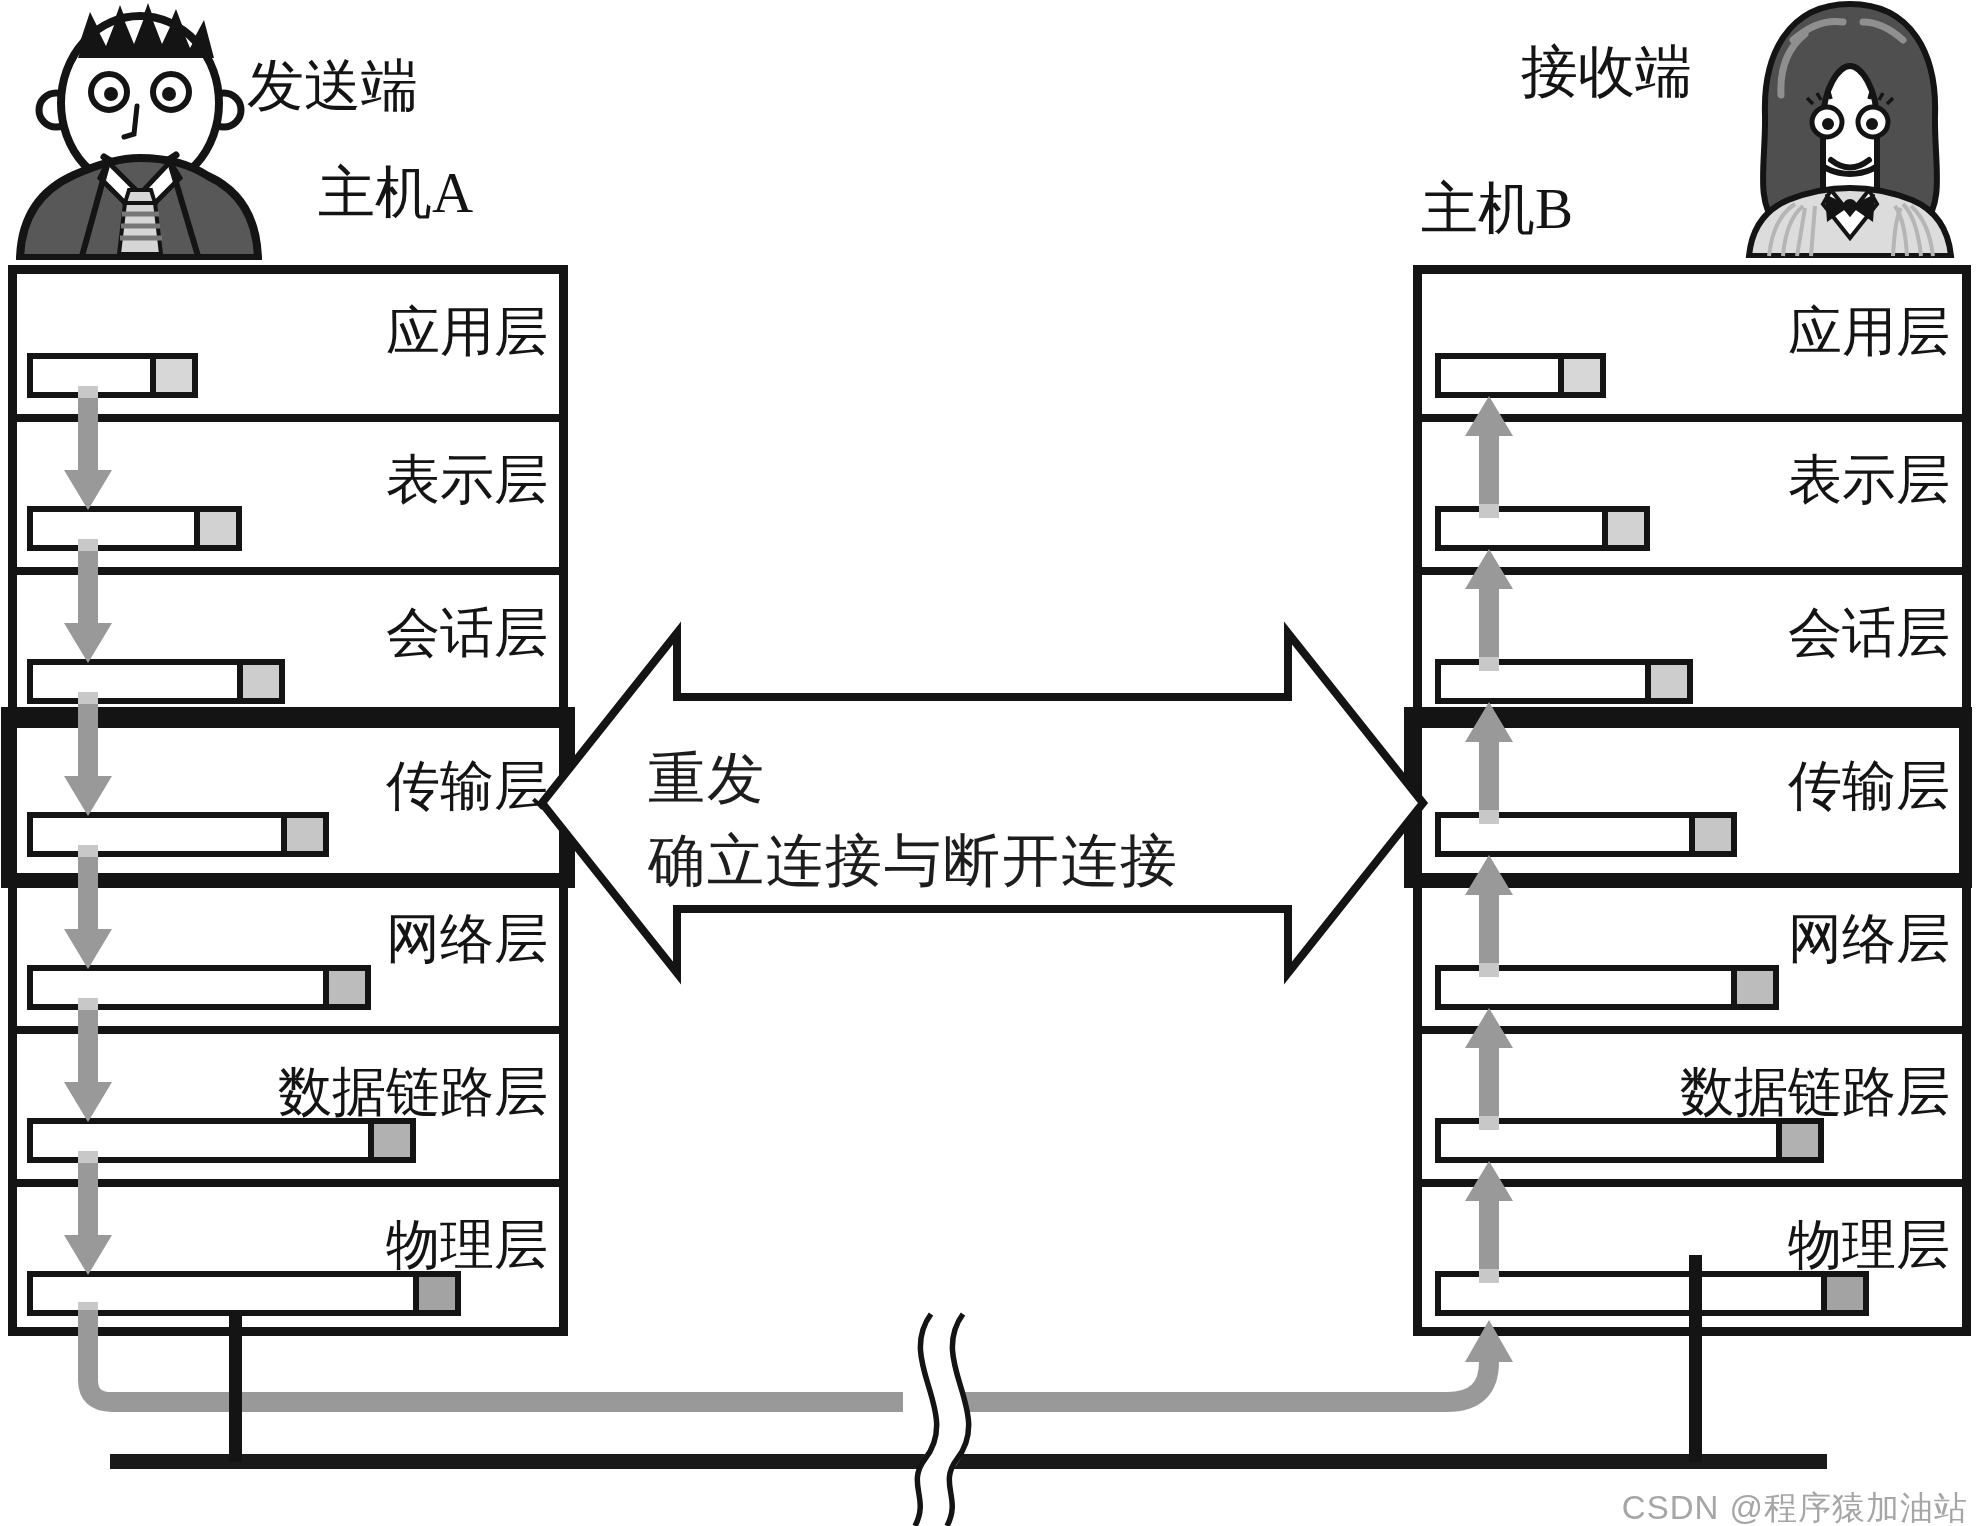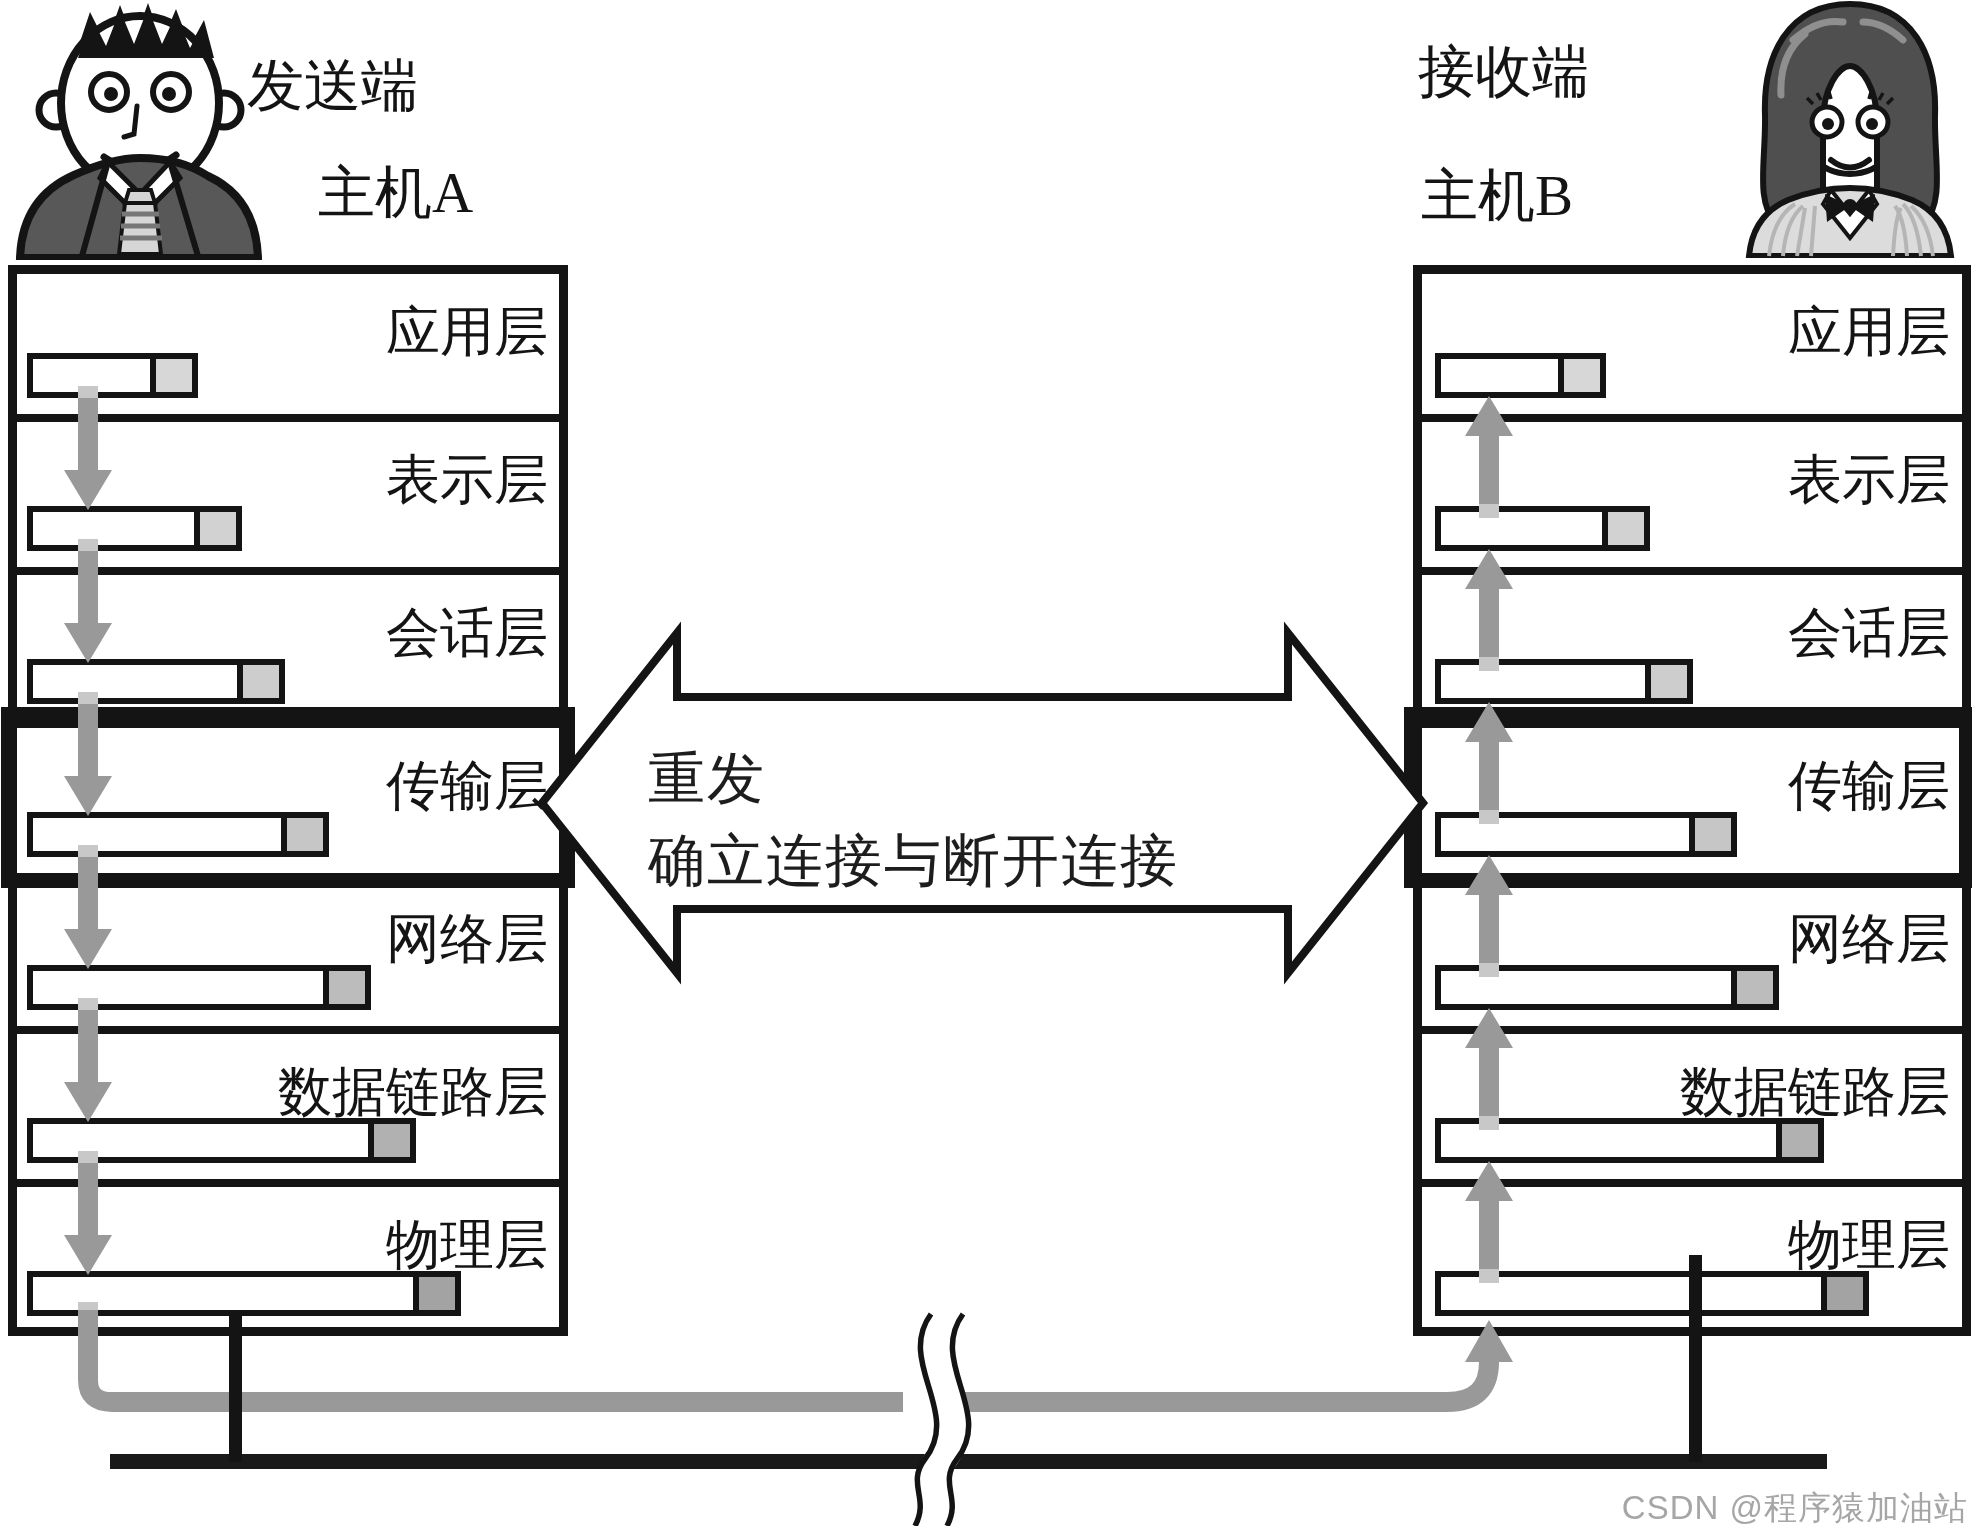--- a/index.html
+++ b/index.html
@@ -63,22 +63,22 @@
     <path d="M6 256 Q10 215 45 200 Q75 188 107 188 Q139 188 169 200 Q204 215 208 256 Z" fill="#dcdcdc" stroke="#141414" stroke-width="6"></path>
     <path d="M26 256 Q30 218 52 204 M40 256 Q43 220 60 206 M54 256 L62 208 M68 256 L72 206
              M150 256 Q152 218 158 208 M164 256 Q162 220 152 206 M178 256 Q174 218 160 204 M190 256 Q186 222 168 206" stroke="#b5b5b5" stroke-width="4" fill="none"></path>
     <polygon points="88,190 107,214 126,190 134,204 107,238 80,204" fill="#fff" stroke="#141414" stroke-width="4"></polygon>
     <path d="M107 206 L82 194 L84 222 Z M107 206 L132 194 L130 222 Z" fill="#141414"></path>
     <circle cx="107" cy="206" r="7" fill="#141414"></circle>
   </svg>
 
   <div class="toplabel" style="left:247px;top:48px;">发送端</div>
   <div class="toplabel" style="left:318px;top:155px;">主机A</div>
-  <div class="toplabel" style="left:1418px;top:34px;">接收端</div>
-  <div class="toplabel" style="left:1421px;top:158px;">主机B</div>
+  <div class="toplabel" style="left:1521px;top:34px;">接收端</div>
+  <div class="toplabel" style="left:1421px;top:171px;">主机B</div>
 
   <div id="stack-left" class="stack"></div>
   <div id="stack-right" class="stack"></div>
   <div id="rows-layer">
       <div class="layer-label" style="left: 18px; top: 296px; width: 530px;">应用层</div>
       <div class="packet-bar" style="left: 27px; top: 353px; width: 171px;">
         <div class="packet-header" style="background: rgb(215, 215, 215);"></div>
       </div>
       <div class="layer-label" style="left: 18px; top: 444px; width: 530px;">表示层</div>
       <div class="packet-bar" style="left: 27px; top: 506px; width: 215px;">

